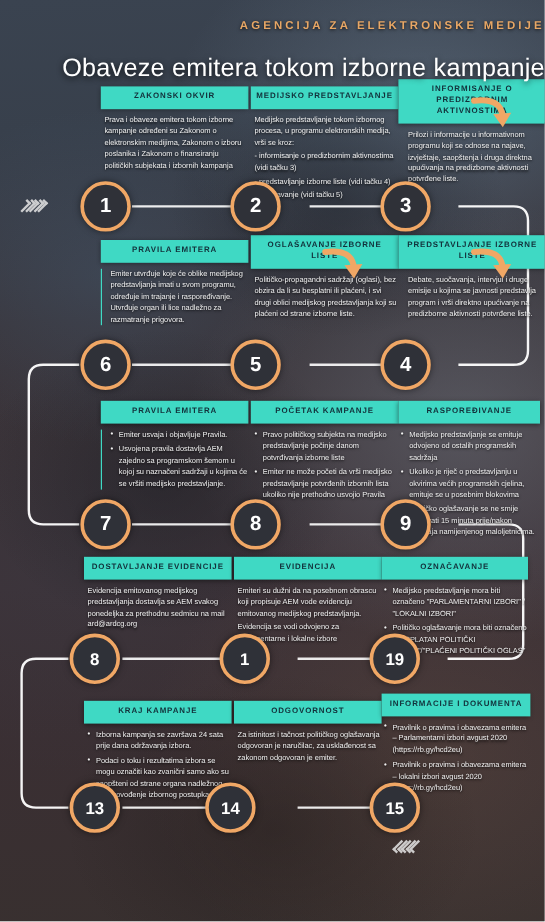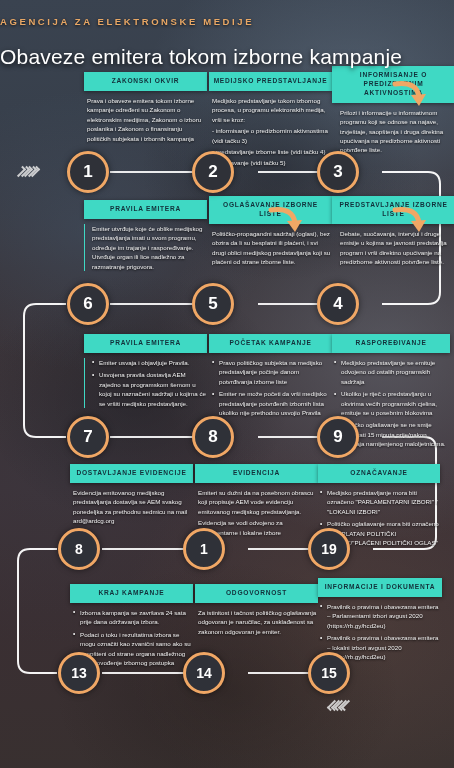--- a/index.html
+++ b/index.html
@@ -24,21 +24,21 @@
     content: "";
     position: absolute; inset: 0;
     background:
       radial-gradient(ellipse 200px 160px at 62% 22%, rgba(25,30,38,0.45), rgba(25,30,38,0) 70%),
       radial-gradient(ellipse 220px 180px at 30% 52%, rgba(20,24,30,0.40), rgba(20,24,30,0) 70%),
       radial-gradient(ellipse 240px 180px at 50% 90%, rgba(30,24,22,0.40), rgba(30,24,22,0) 72%);
     pointer-events: none;
   }
 
   
-  .hdr { position: absolute; top: 16px; left: 0; width: 454px; text-align: left; z-index: 6; }
+  .hdr { position: absolute; top: 16px; left: 0; width: 454px; text-align: right; z-index: 6; }
   .kicker {
     color: #e8a765;
     font-size: 9.5px;
     letter-spacing: 2.6px;
     font-weight: bold;
     text-shadow: 0 1px 3px rgba(0,0,0,.75);
   }
   .title {
     margin-top: 18px;
     color: #ffffff;
@@ -328,16 +328,16 @@
 
   <div class="node" style="left:67px;  top:416px;">7</div>
   <div class="node" style="left:192px; top:416px;">8</div>
   <div class="node" style="left:317px; top:416px;">9</div>
 
   <div class="node sm" style="left:308px; top:528px;">19</div>
   <div class="node sm" style="left:183px; top:528px;">1</div>
   <div class="node sm" style="left:58px;  top:528px;">8</div>
 
   <div class="node sm" style="left:58px;  top:652px;">13</div>
-  <div class="node sm" style="left:183px; top:652px;">14</div>
+  <div class="node sm" style="left:171px; top:652px;">14</div>
   <div class="node sm" style="left:308px; top:652px;">15</div>
 
 </div>
 
 </body></html>

